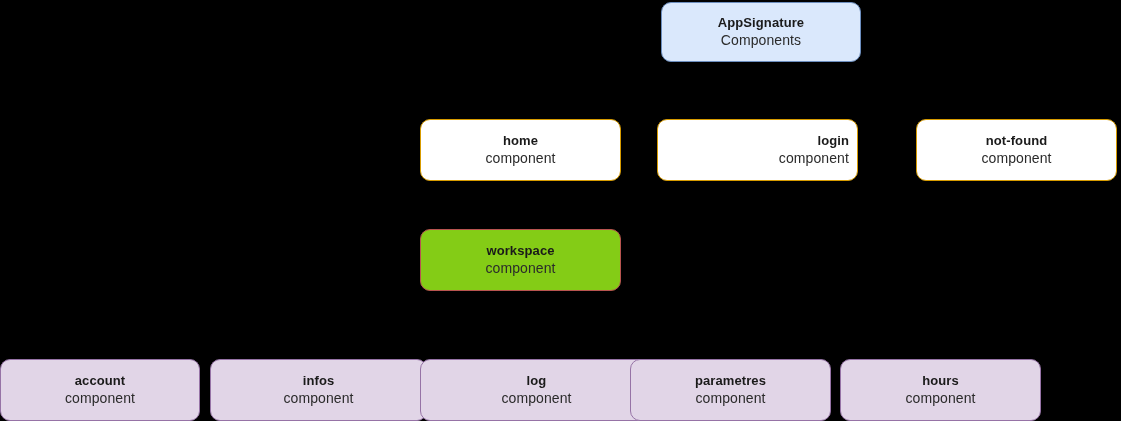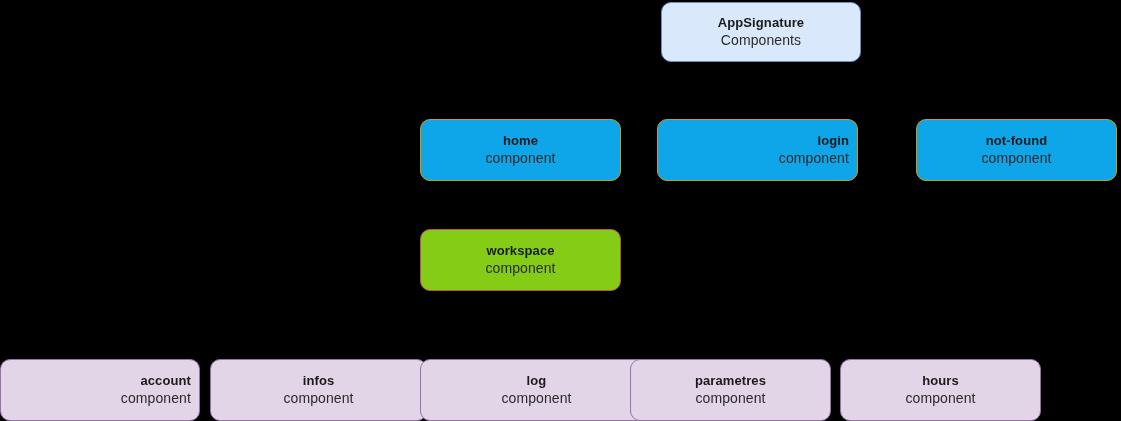--- a/index.html
+++ b/index.html
@@ -57,21 +57,21 @@
     letter-spacing: 0.1px;
     white-space: nowrap;
   }
 
   
   .node.blue {
     background: #dae8fc;
     border-color: #6c8ebf;
   }
   .node.orange {
-    background: #0ea5e9;
+    background: #ffffff;
     border-color: #d79b00;
   }
   .node.pink {
     background: #84cc16;
     border-color: #b85450;
   }
   .node.purple {
     background: #e1d5e7;
     border-color: #9673a6;
   }
@@ -99,21 +99,21 @@
   <div class="node orange" style="left:916px; top:119px; width:201px; height:62px;">
     <span class="node-title">not-found</span>
     <span class="node-subtitle">component</span>
   </div>
 
   <div class="node pink" style="left:420px; top:229px; width:201px; height:62px;">
     <span class="node-title">workspace</span>
     <span class="node-subtitle">component</span>
   </div>
 
-  <div class="node purple" style="left:0px; top:359px; width:200px; height:62px;align-items:flex-end;">
+  <div class="node purple" style="left:0px; top:359px; width:200px; height:62px;">
     <span class="node-title">account</span>
     <span class="node-subtitle">component</span>
   </div>
 
   <div class="node purple" style="left:210px; top:359px; width:217px; height:62px;">
     <span class="node-title">infos</span>
     <span class="node-subtitle">component</span>
   </div>
 
   <div class="node purple" style="left:420px; top:359px; width:233px; height:62px;">

